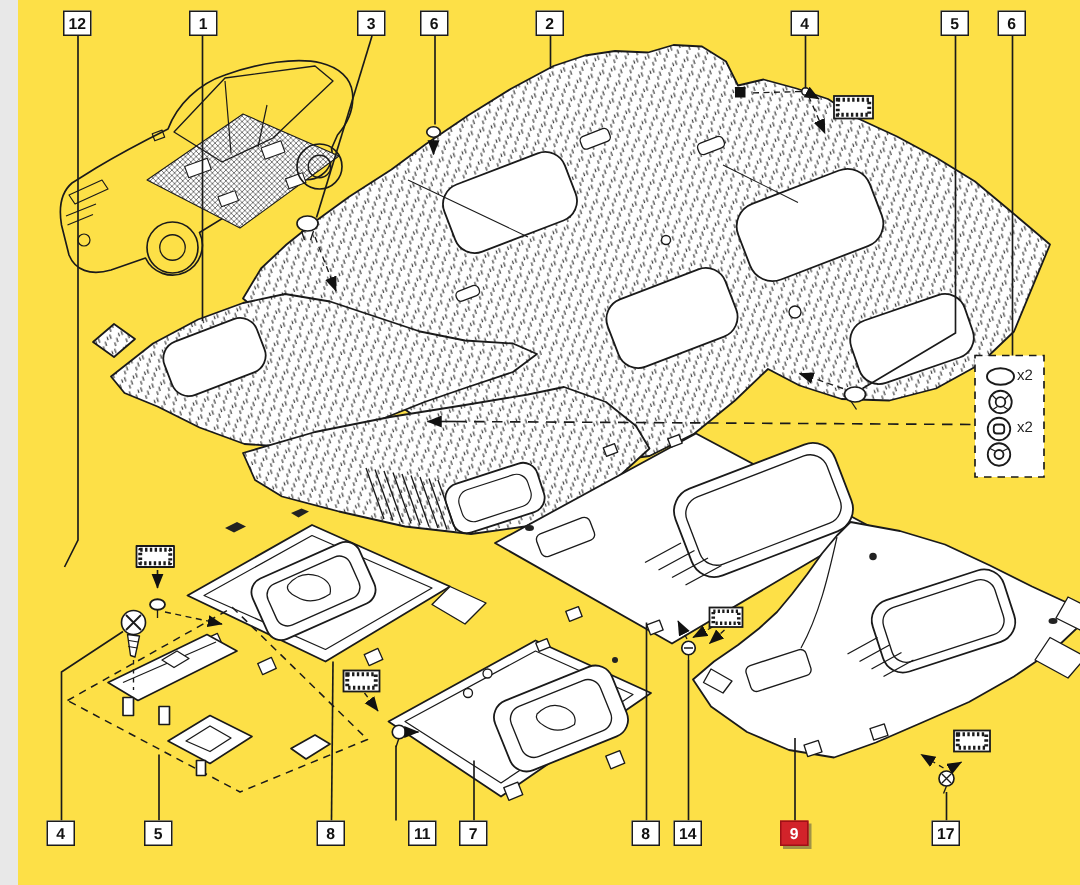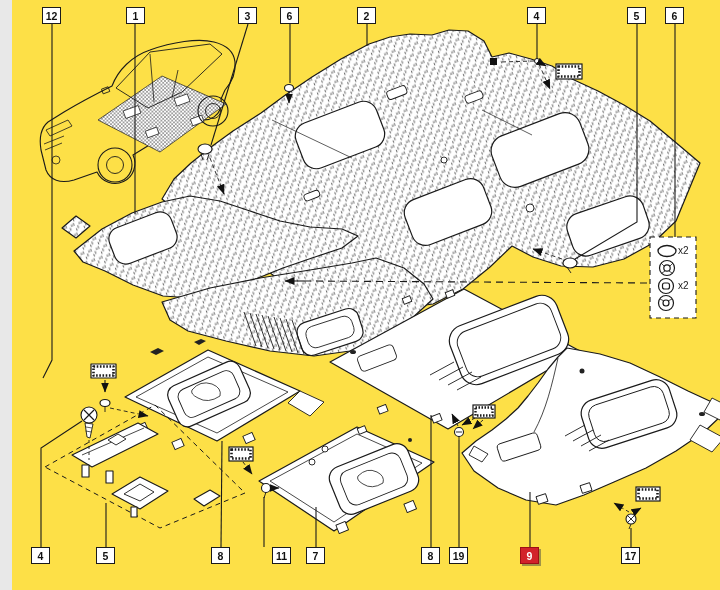--- a/index.html
+++ b/index.html
@@ -327,21 +327,21 @@
 <div class="co" style="left:260px;top:547px">
       <span>11</span>
     </div>
 <div class="co" style="left:294px;top:547px">
       <span>7</span>
     </div>
 <div class="co" style="left:409px;top:547px">
       <span>8</span>
     </div>
 <div class="co" style="left:437px;top:547px">
-      <span>19</span>
+      <span>14</span>
     </div>
 <div class="co hl" style="left:508px;top:547px">
       <span>9</span>
     </div>
 <div class="co" style="left:609px;top:547px">
       <span>17</span>
     </div>
 
 <span class="qty" style="left:666px;top:245px">x2</span>
 <span class="qty" style="left:666px;top:280px">x2</span>

